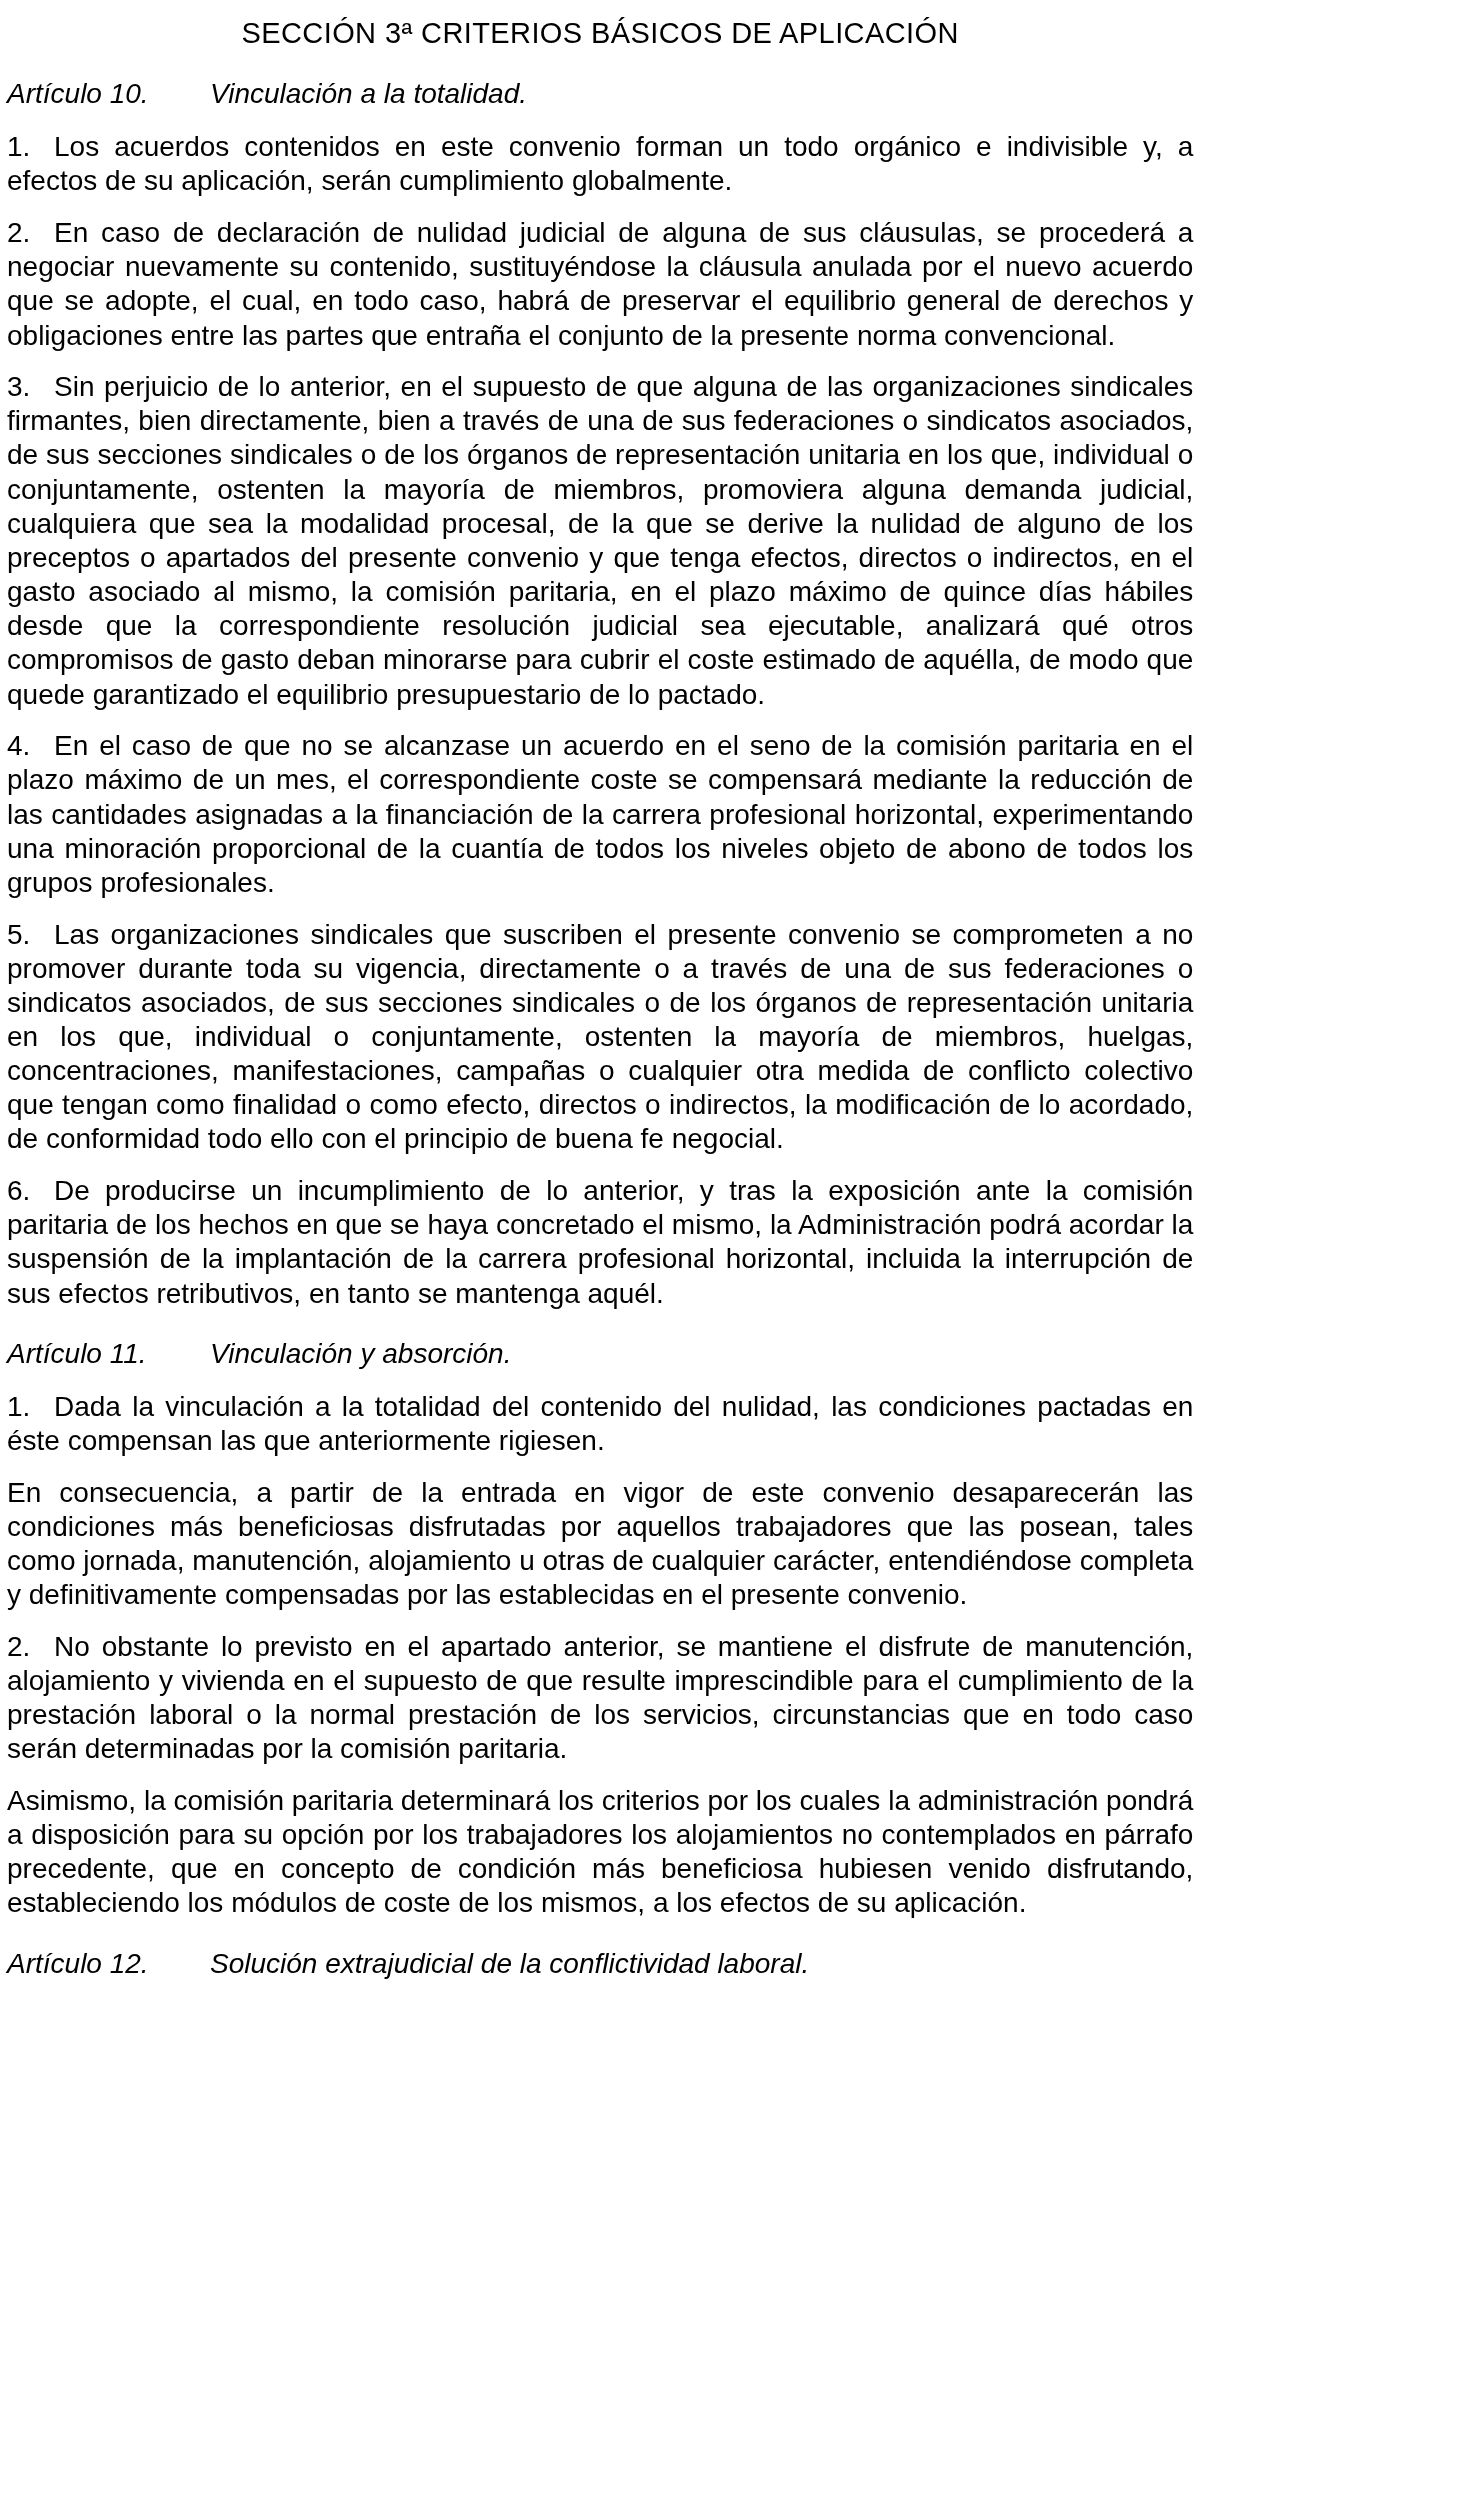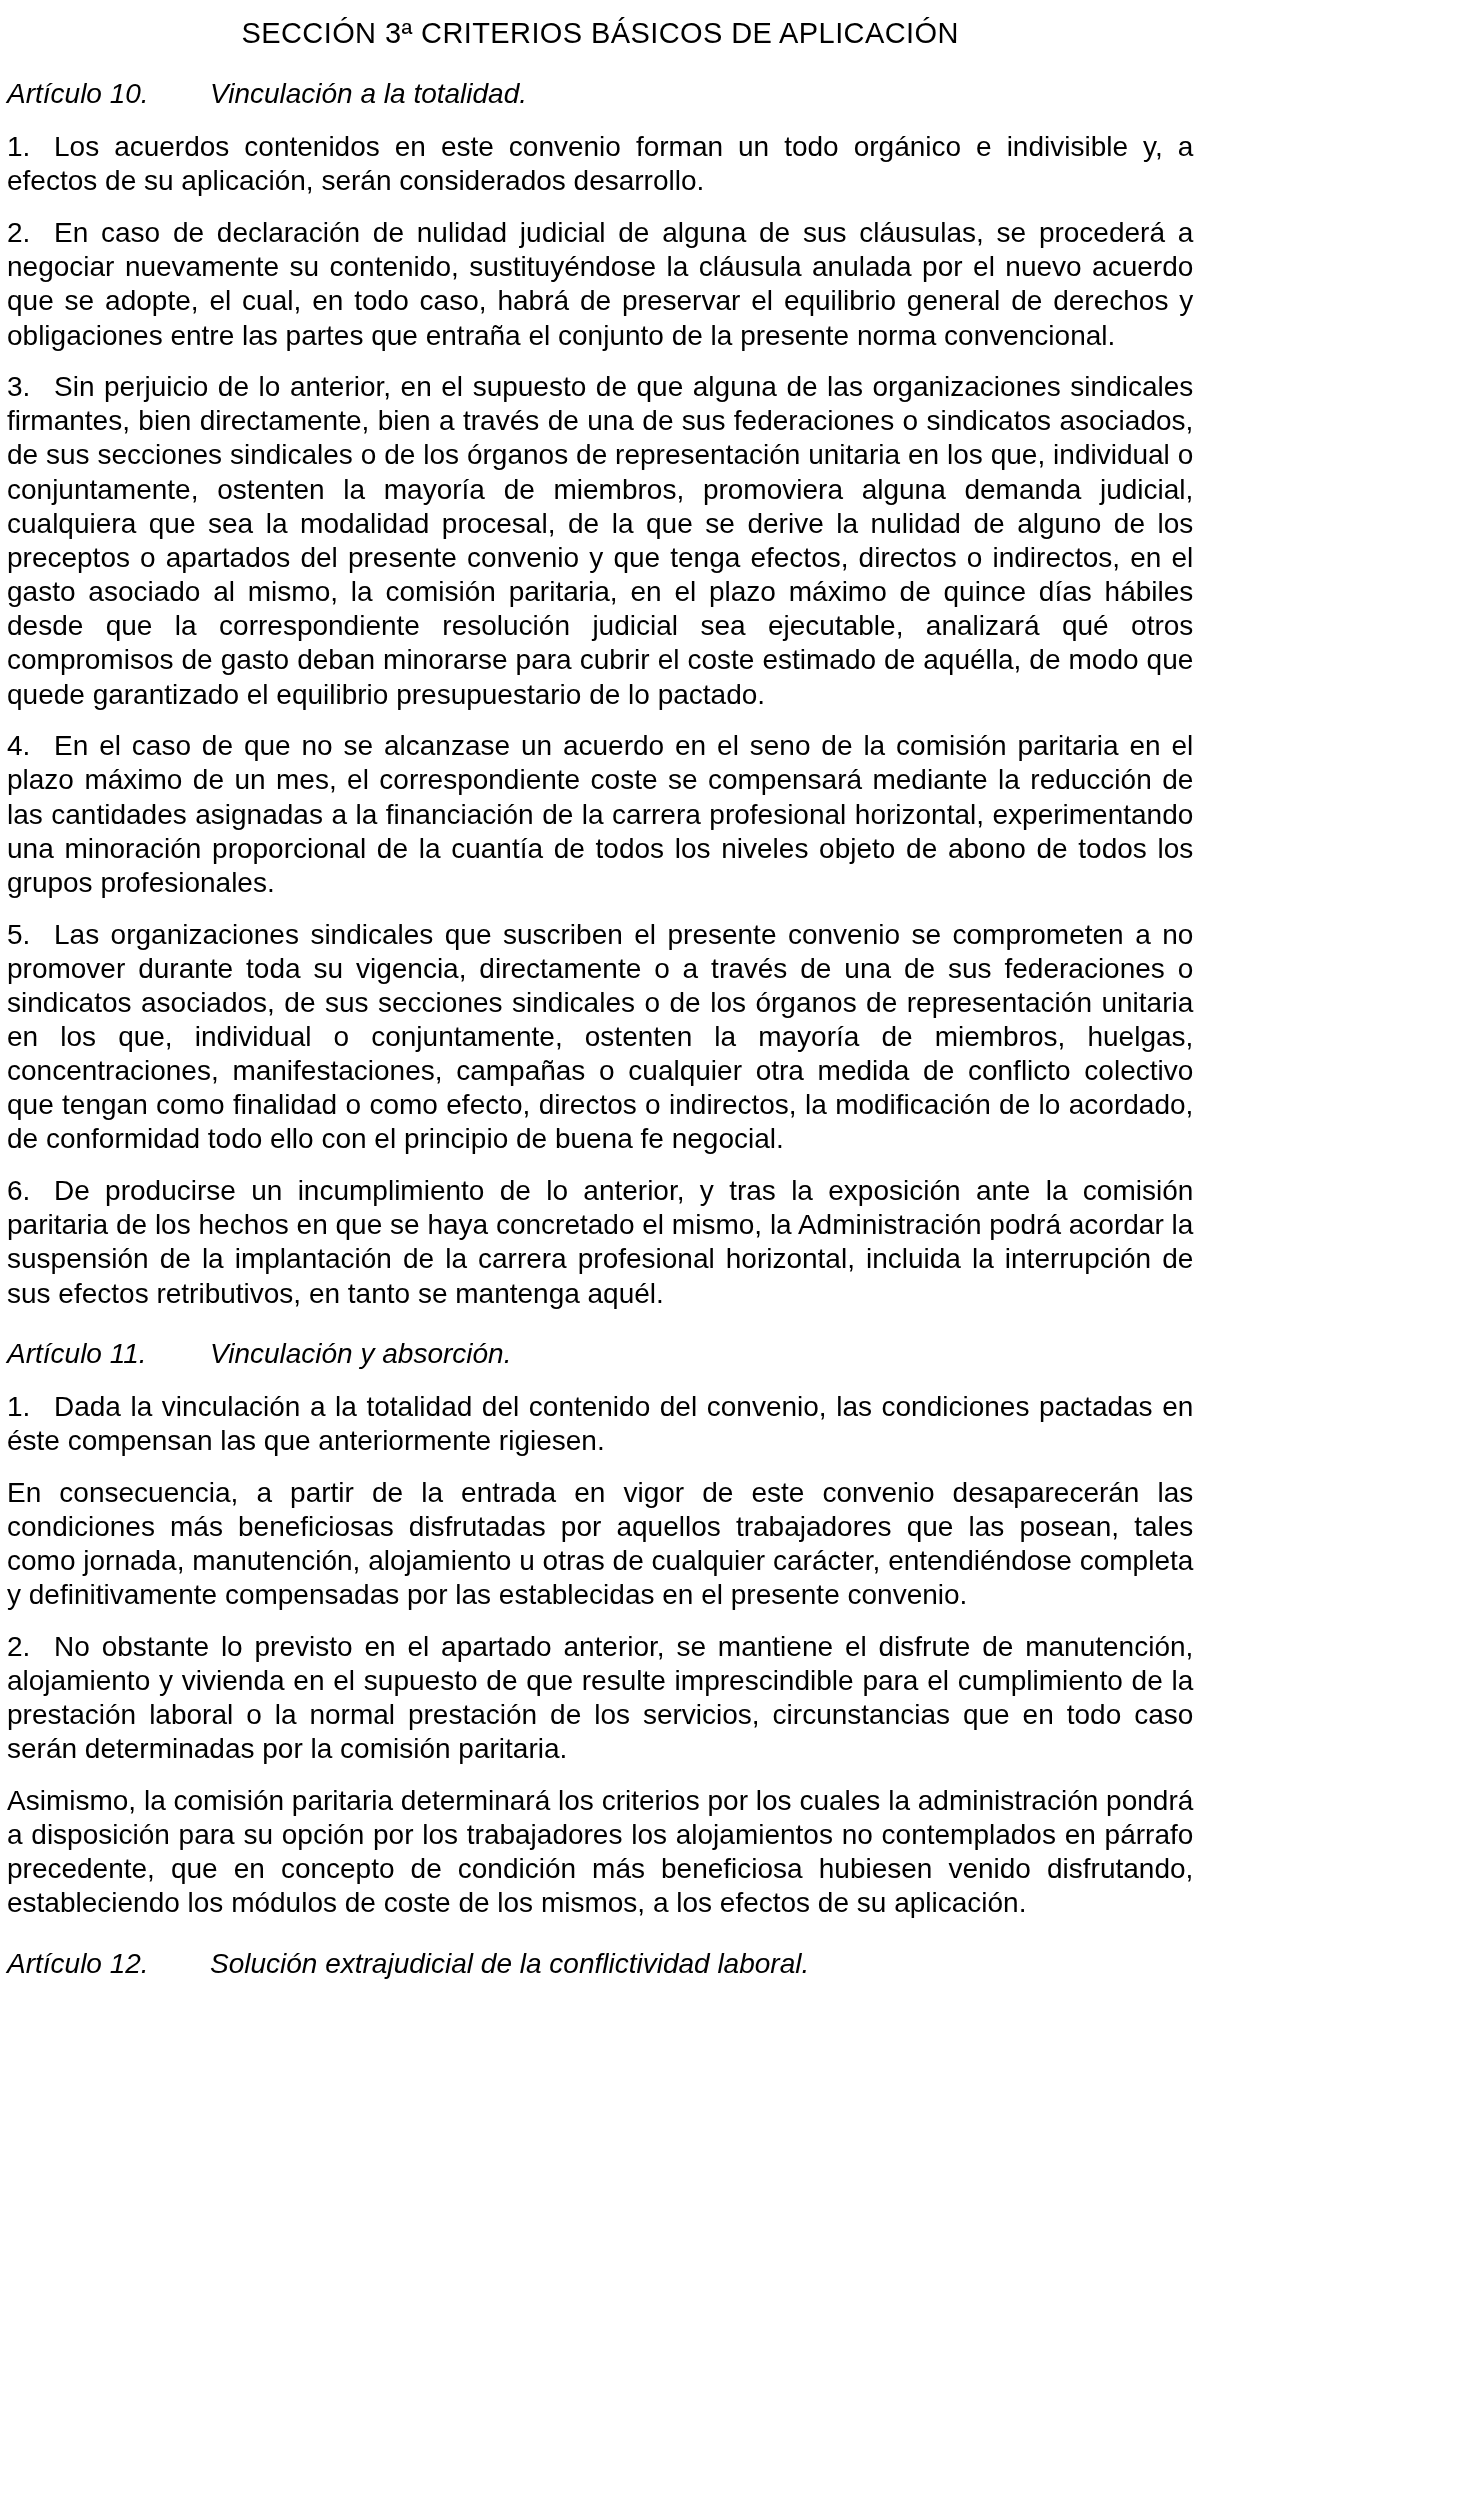--- a/index.html
+++ b/index.html
@@ -48,37 +48,37 @@
 </head>
 <body>
 
 <div class="page">
 
   <h1 class="section-title">SECCIÓN 3ª CRITERIOS BÁSICOS DE APLICACIÓN</h1>
 
   <div class="article">
     <p class="art-heading"><span class="artnum">Artículo 10.</span><span class="arttitle">Vinculación a la totalidad.</span></p>
 
-    <p class="para"><span class="pnum">1.</span><span>Los acuerdos contenidos en este convenio forman un todo orgánico e indivisible y, a efectos de su aplicación, serán considerados desarrollo.</span></p>
+    <p class="para"><span class="pnum">1.</span><span>Los acuerdos contenidos en este convenio forman un todo orgánico e indivisible y, a efectos de su aplicación, serán cumplimiento globalmente.</span></p>
 
     <p class="para"><span class="pnum">2.</span><span>En caso de declaración de nulidad judicial de alguna de sus cláusulas, se procederá a negociar nuevamente su contenido, sustituyéndose la cláusula anulada por el nuevo acuerdo que se adopte, el cual, en todo caso, habrá de preservar el equilibrio general de derechos y obligaciones entre las partes que entraña el conjunto de la presente norma convencional.</span></p>
 
     <p class="para"><span class="pnum">3.</span><span>Sin perjuicio de lo anterior, en el supuesto de que alguna de las organizaciones sindicales firmantes, bien directamente, bien a través de una de sus federaciones o sindicatos asociados, de sus secciones sindicales o de los órganos de representación unitaria en los que, individual o conjuntamente, ostenten la mayoría de miembros, promoviera alguna demanda judicial, cualquiera que sea la modalidad procesal, de la que se derive la nulidad de alguno de los preceptos o apartados del presente convenio y que tenga efectos, directos o indirectos, en el gasto asociado al mismo, la comisión paritaria, en el plazo máximo de quince días hábiles desde que la correspondiente resolución judicial sea ejecutable, analizará qué otros compromisos de gasto deban minorarse para cubrir el coste estimado de aquélla, de modo que quede garantizado el equilibrio presupuestario de lo pactado.</span></p>
 
     <p class="para"><span class="pnum">4.</span><span>En el caso de que no se alcanzase un acuerdo en el seno de la comisión paritaria en el plazo máximo de un mes, el correspondiente coste se compensará mediante la reducción de las cantidades asignadas a la financiación de la carrera profesional horizontal, experimentando una minoración proporcional de la cuantía de todos los niveles objeto de abono de todos los grupos profesionales.</span></p>
 
     <p class="para"><span class="pnum">5.</span><span>Las organizaciones sindicales que suscriben el presente convenio se comprometen a no promover durante toda su vigencia, directamente o a través de una de sus federaciones o sindicatos asociados, de sus secciones sindicales o de los órganos de representación unitaria en los que, individual o conjuntamente, ostenten la mayoría de miembros, huelgas, concentraciones, manifestaciones, campañas o cualquier otra medida de conflicto colectivo que tengan como finalidad o como efecto, directos o indirectos, la modificación de lo acordado, de conformidad todo ello con el principio de buena fe negocial.</span></p>
 
     <p class="para"><span class="pnum">6.</span><span>De producirse un incumplimiento de lo anterior, y tras la exposición ante la comisión paritaria de los hechos en que se haya concretado el mismo, la Administración podrá acordar la suspensión de la implantación de la carrera profesional horizontal, incluida la interrupción de sus efectos retributivos, en tanto se mantenga aquél.</span></p>
   </div>
 
   <div class="article">
     <p class="art-heading"><span class="artnum">Artículo 11.</span><span class="arttitle">Vinculación y absorción.</span></p>
 
-    <p class="para"><span class="pnum">1.</span><span>Dada la vinculación a la totalidad del contenido del convenio, las condiciones pactadas en éste compensan las que anteriormente rigiesen.</span></p>
+    <p class="para"><span class="pnum">1.</span><span>Dada la vinculación a la totalidad del contenido del nulidad, las condiciones pactadas en éste compensan las que anteriormente rigiesen.</span></p>
 
     <p class="para"><span>En consecuencia, a partir de la entrada en vigor de este convenio desaparecerán las condiciones más beneficiosas disfrutadas por aquellos trabajadores que las posean, tales como jornada, manutención, alojamiento u otras de cualquier carácter, entendiéndose completa y definitivamente compensadas por las establecidas en el presente convenio.</span></p>
 
     <p class="para"><span class="pnum">2.</span><span>No obstante lo previsto en el apartado anterior, se mantiene el disfrute de manutención, alojamiento y vivienda en el supuesto de que resulte imprescindible para el cumplimiento de la prestación laboral o la normal prestación de los servicios, circunstancias que en todo caso serán determinadas por la comisión paritaria.</span></p>
 
     <p class="para"><span>Asimismo, la comisión paritaria determinará los criterios por los cuales la administración pondrá a disposición para su opción por los trabajadores los alojamientos no contemplados en párrafo precedente, que en concepto de condición más beneficiosa hubiesen venido disfrutando, estableciendo los módulos de coste de los mismos, a los efectos de su aplicación.</span></p>
   </div>
 
   <div class="article">
     <p class="art-heading"><span class="artnum">Artículo 12.</span><span class="arttitle">Solución extrajudicial de la conflictividad laboral.</span></p>

